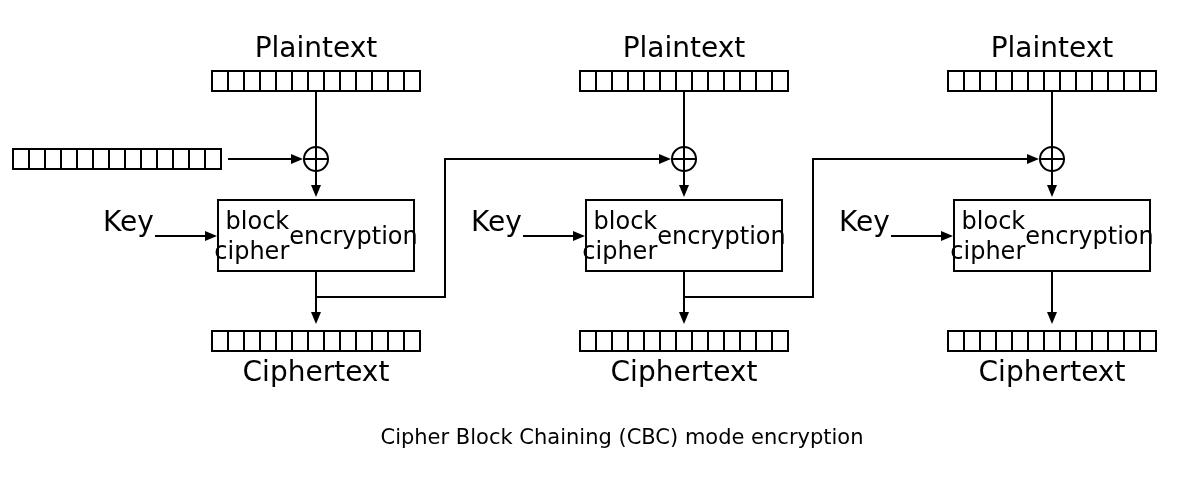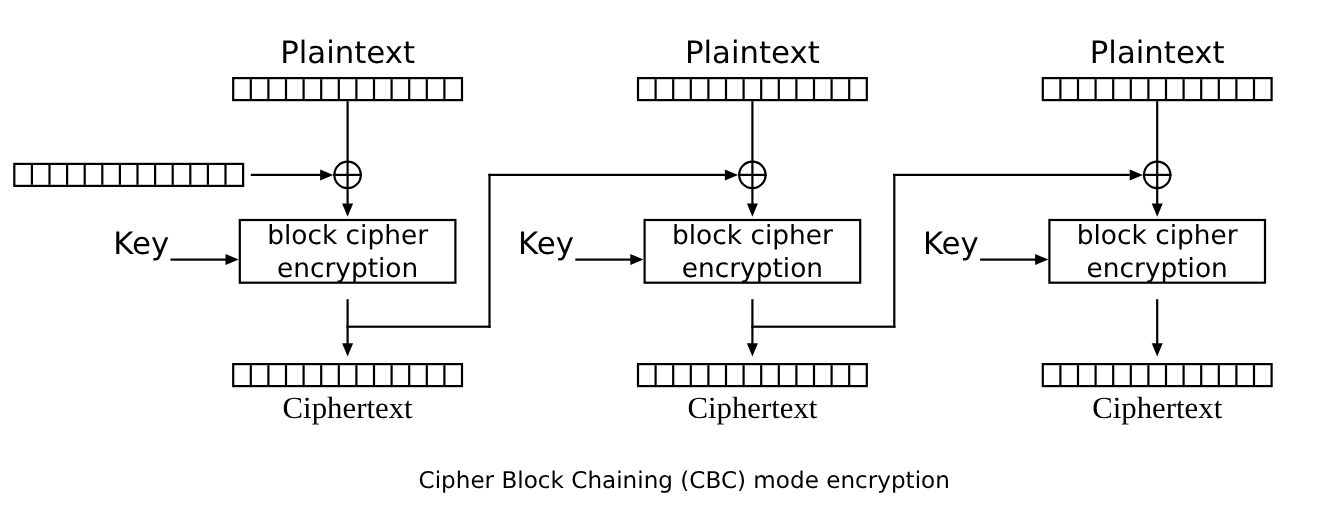--- a/index.html
+++ b/index.html
@@ -39,28 +39,28 @@
   }
   
   .xor {
     position:absolute; left:-13px; top:146px; width:26px; height:26px;
     box-sizing:border-box; border:2px solid var(--stroke); border-radius:50%;
     background:transparent;
   }
   .xor-h { left:-13px; top:158px; width:26px; }
   
   .bc-box {
-    position:absolute; left:-99px; top:199px; width:198px; height:59px;
+    position:absolute; left:-99px; top:199px; width:198px; height:73px;
     box-sizing:border-box; border:2px solid var(--stroke); background:var(--bg);
-    display:flex; flex-direction:column; align-items:center; justify-content:center;
+    display:flex; flex-direction:row; align-items:center; justify-content:center;
     font-size:24px; line-height:30px; text-align:right;
   }
   
   .pt-label   { left:-105px; top:34px; width:210px; }
-  .ct-label   { left:-105px; top:358px; width:210px;font-family:Liberation Serif, serif; }
+  .ct-label   { left:-105px; top:358px; width:210px; }
   .key-label  { left:-213px; top:208px; width:46px; }
   .pt-line    { left:-1px; top:92px;  height:95px; }
   .box-ah     { left:-5px; top:185px; }
   .key-line   { left:-161px; top:235px; width:52px; }
   .key-ah     { left:-111px; top:231px; }
   .out-line   { left:-1px; top:272px; height:42px; }
   .out-ah     { left:-5px; top:312px; }
   
   .chain-bottom { left:-1px; top:296px; width:131px; }
   .chain-v      { left:128px; top:158px; height:140px; }

